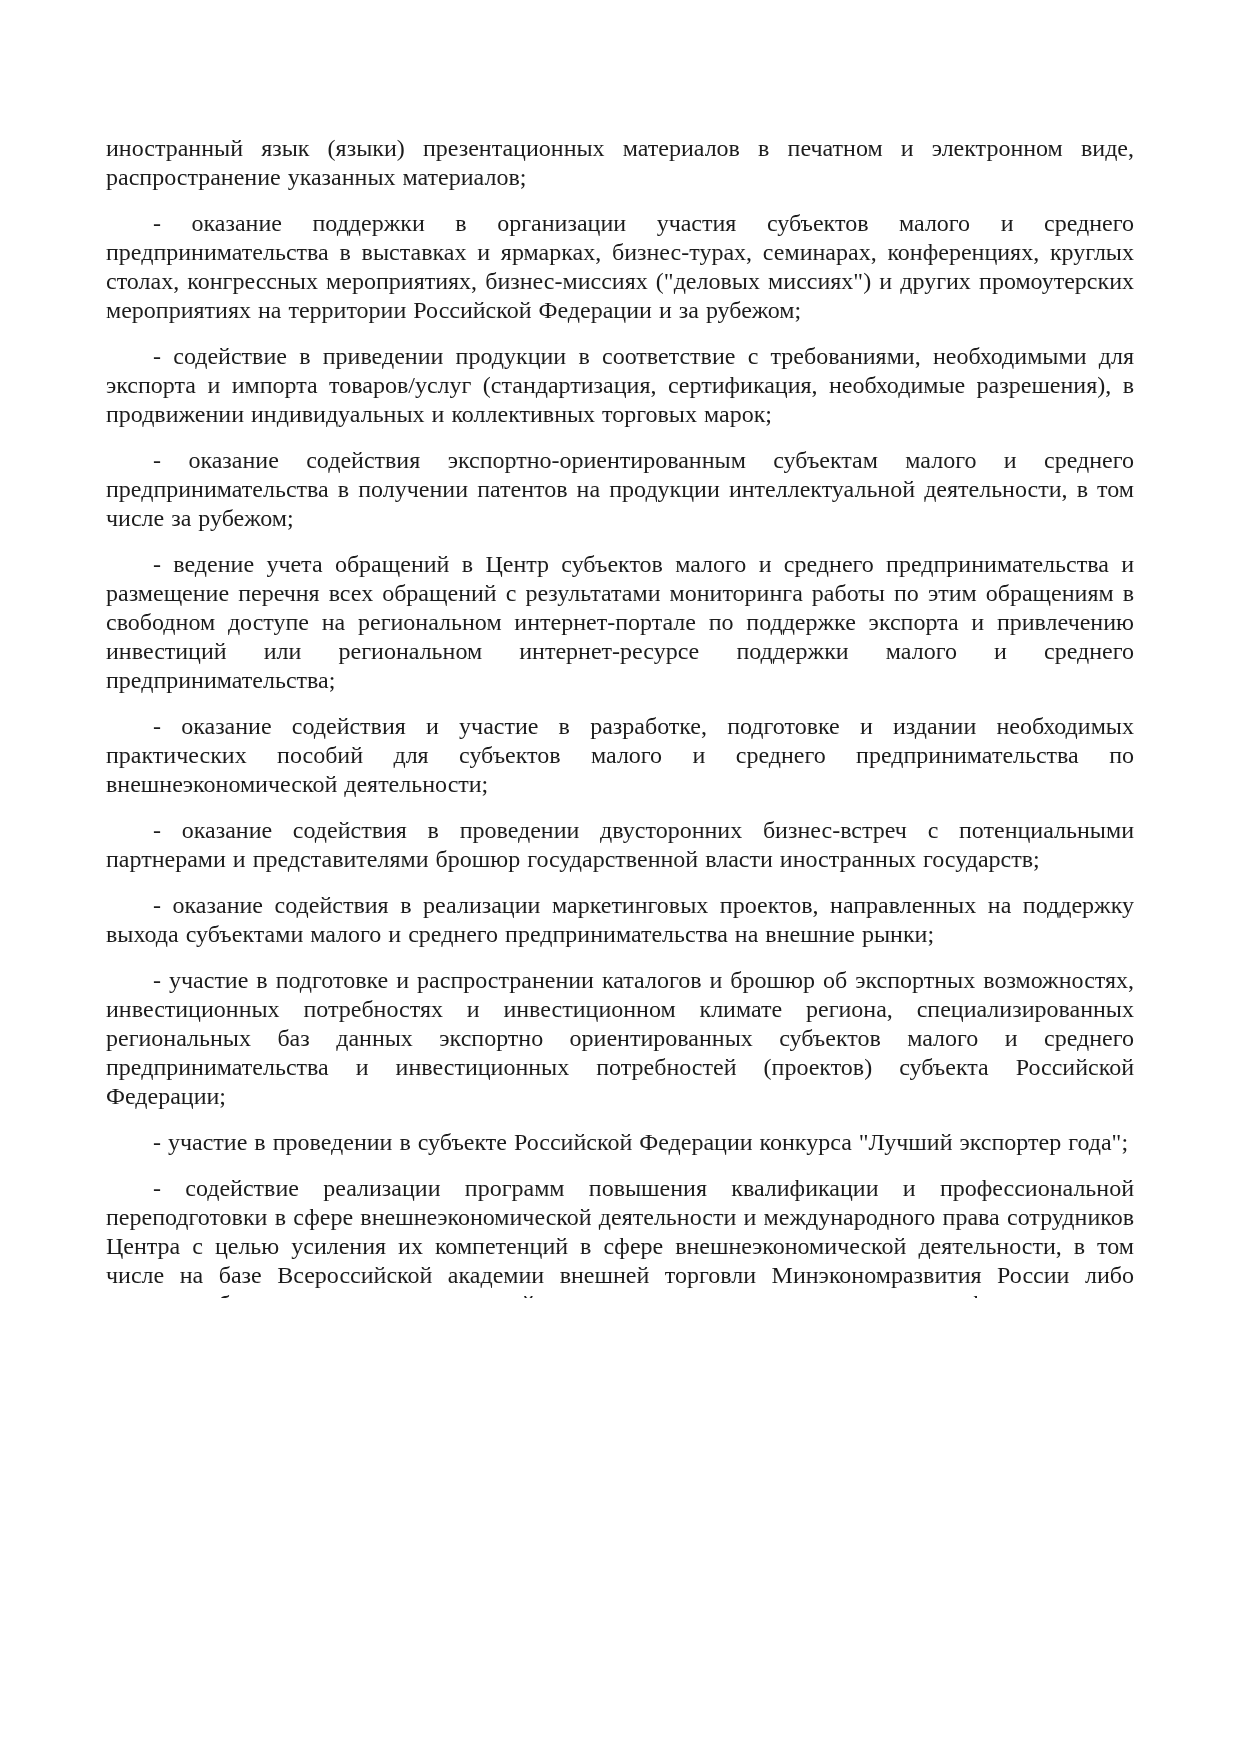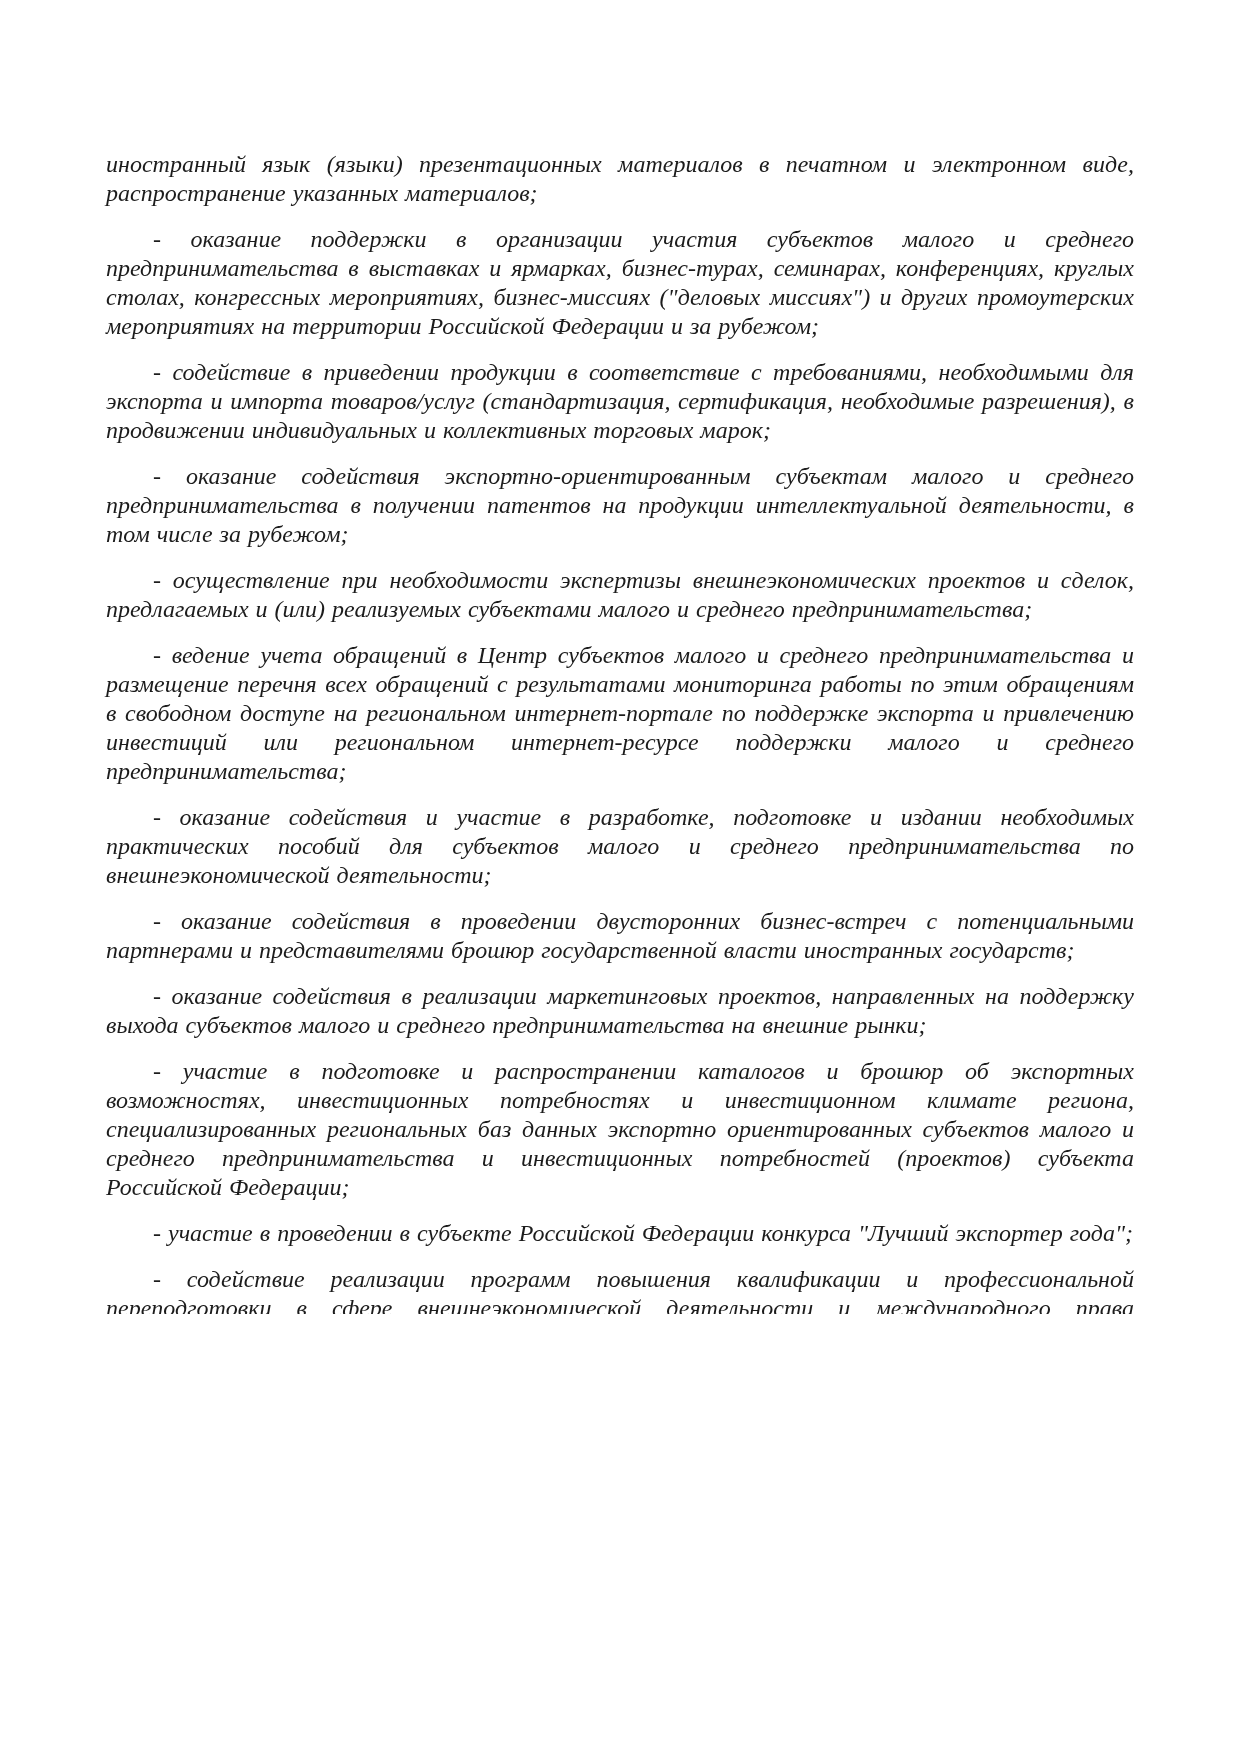--- a/index.html
+++ b/index.html
@@ -5,49 +5,47 @@
   html, body {
     margin: 0;
     padding: 0;
     background: #ffffff;
   }
   .page {
     position: relative;
     width: 1240px;
     height: 1298px;
     box-sizing: border-box;
-    margin: 16px auto;
+    margin: 0 auto;
     background: #ffffff;
     padding: 134px 106px 60px 106px;
     font-family: "Liberation Serif", "DejaVu Serif", serif;
     font-size: 24px;
     line-height: 29px;
     color: #1c1c1c;
     overflow: hidden;
-    font-style: italic;
   }
   .para {
     margin: 0 0 17px 0;
     text-align: justify;
     text-indent: 47px;
     word-spacing: 1px;
   }
   .para.no-indent {
     text-indent: 0;
   }
 </style>
 </head>
 <body>
 
 <div class="page">
   <p class="para no-indent">иностранный язык (языки) презентационных материалов в печатном и электронном виде, распространение указанных материалов;</p>
   <p class="para">- оказание поддержки в организации участия субъектов малого и среднего предпринимательства в выставках и ярмарках, бизнес-турах, семинарах, конференциях, круглых столах, конгрессных мероприятиях, бизнес-миссиях ("деловых миссиях") и других промоутерских мероприятиях на территории Российской Федерации и за рубежом;</p>
   <p class="para">- содействие в приведении продукции в соответствие с требованиями, необходимыми для экспорта и импорта товаров/услуг (стандартизация, сертификация, необходимые разрешения), в продвижении индивидуальных и коллективных торговых марок;</p>
   <p class="para">- оказание содействия экспортно-ориентированным субъектам малого и среднего предпринимательства в получении патентов на продукции интеллектуальной деятельности, в том числе за рубежом;</p>
-  <p class="para">- осуществление при необходимости экспертизы внешнеэкономических проектов и сделок, предлагаемых и (или) реализуемых субъектами малого и среднего предпринимательства;</p>
   <p class="para">- ведение учета обращений в Центр субъектов малого и среднего предпринимательства и размещение перечня всех обращений с результатами мониторинга работы по этим обращениям в свободном доступе на региональном интернет-портале по поддержке экспорта и привлечению инвестиций или региональном интернет-ресурсе поддержки малого и среднего предпринимательства;</p>
   <p class="para">- оказание содействия и участие в разработке, подготовке и издании необходимых практических пособий для субъектов малого и среднего предпринимательства по внешнеэкономической деятельности;</p>
   <p class="para">- оказание содействия в проведении двусторонних бизнес-встреч с потенциальными партнерами и представителями брошюр государственной власти иностранных государств;</p>
-  <p class="para">- оказание содействия в реализации маркетинговых проектов, направленных на поддержку выхода субъектов малого и среднего предпринимательства на внешние рынки;</p>
+  <p class="para">- оказание содействия в реализации маркетинговых проектов, направленных на поддержку выхода субъектами малого и среднего предпринимательства на внешние рынки;</p>
   <p class="para">- участие в подготовке и распространении каталогов и брошюр об экспортных возможностях, инвестиционных потребностях и инвестиционном климате региона, специализированных региональных баз данных экспортно ориентированных субъектов малого и среднего предпринимательства и инвестиционных потребностей (проектов) субъекта Российской Федерации;</p>
   <p class="para">- участие в проведении в субъекте Российской Федерации конкурса "Лучший экспортер года";</p>
   <p class="para">- содействие реализации программ повышения квалификации и профессиональной переподготовки в сфере внешнеэкономической деятельности и международного права сотрудников Центра с целью усиления их компетенций в сфере внешнеэкономической деятельности, в том числе на базе Всероссийской академии внешней торговли Минэкономразвития России либо других образовательных учреждений высшего и дополнительного профессионального образования, имеющих аккредитованные программы соответствующего профиля.</p>
 </div>
 
 </body></html>

